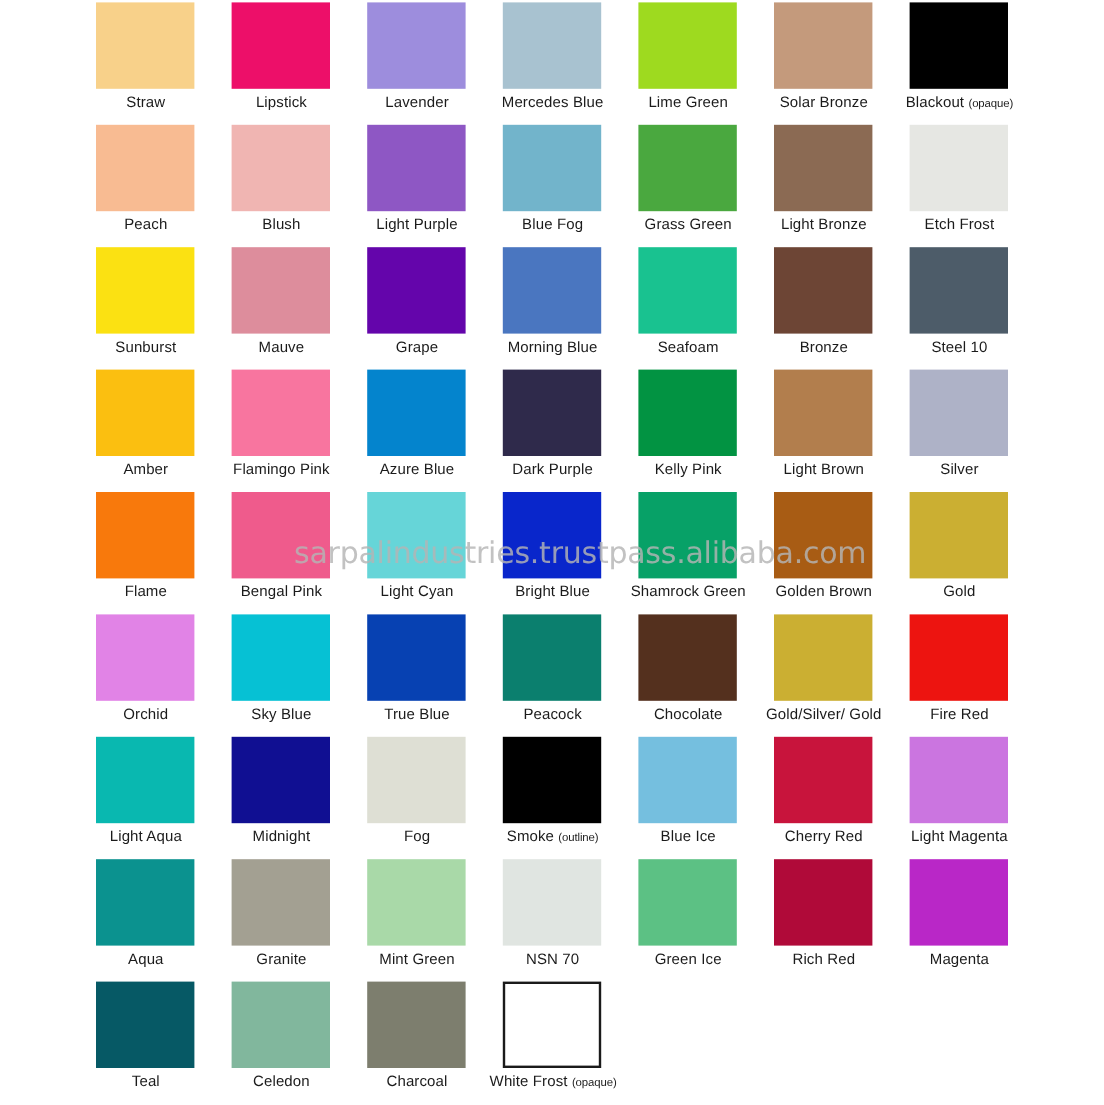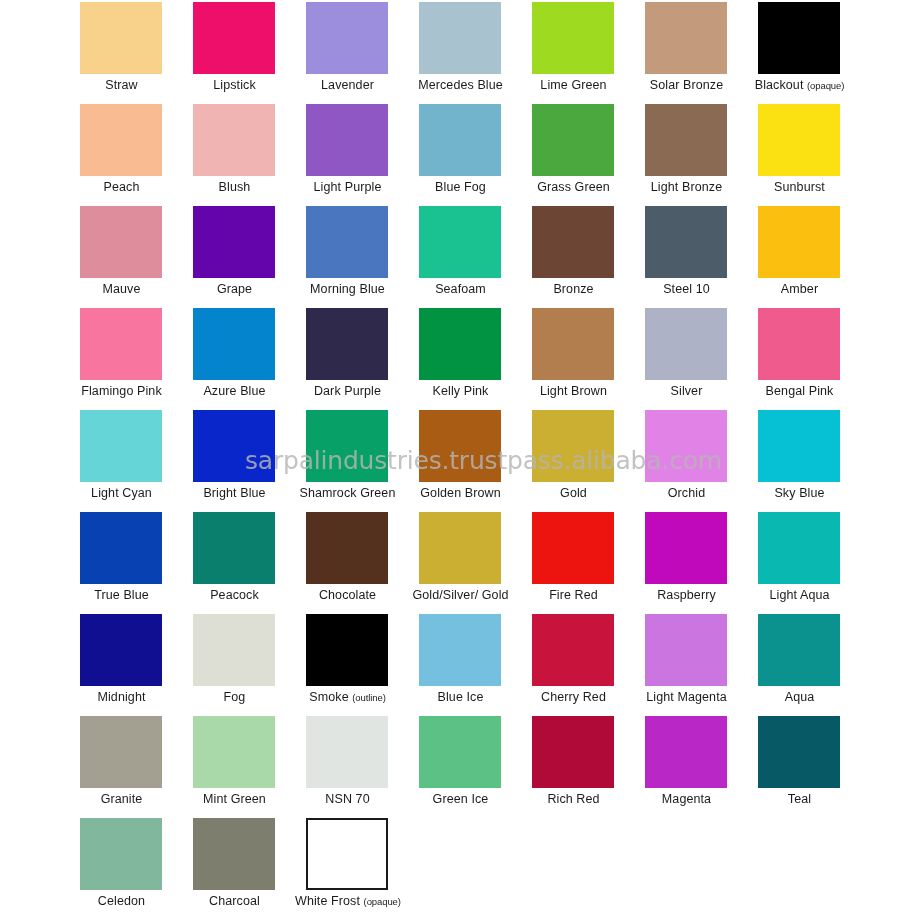--- a/index.html
+++ b/index.html
@@ -154,20 +154,24 @@
       </div>
       <div class="swatch-cell">
         <div class="swatch-chip" style="background: rgb(74, 168, 63);"></div>
         <div class="swatch-label"><span class="label-main">Grass Green</span></div>
       </div>
       <div class="swatch-cell">
         <div class="swatch-chip" style="background: rgb(139, 106, 83);"></div>
         <div class="swatch-label"><span class="label-main">Light Bronze</span></div>
       </div>
       <div class="swatch-cell">
+        <div class="swatch-chip" style="background: rgb(230, 231, 227);"></div>
+        <div class="swatch-label"><span class="label-main">Etch Frost</span></div>
+      </div>
+      <div class="swatch-cell">
         <div class="swatch-chip" style="background: rgb(251, 225, 18);"></div>
         <div class="swatch-label"><span class="label-main">Sunburst</span></div>
       </div>
       <div class="swatch-cell">
         <div class="swatch-chip" style="background: rgb(221, 141, 156);"></div>
         <div class="swatch-label"><span class="label-main">Mauve</span></div>
       </div>
       <div class="swatch-cell">
         <div class="swatch-chip" style="background: rgb(100, 5, 171);"></div>
         <div class="swatch-label"><span class="label-main">Grape</span></div>
@@ -210,20 +214,24 @@
       </div>
       <div class="swatch-cell">
         <div class="swatch-chip" style="background: rgb(178, 126, 77);"></div>
         <div class="swatch-label"><span class="label-main">Light Brown</span></div>
       </div>
       <div class="swatch-cell">
         <div class="swatch-chip" style="background: rgb(174, 178, 199);"></div>
         <div class="swatch-label"><span class="label-main">Silver</span></div>
       </div>
       <div class="swatch-cell">
+        <div class="swatch-chip" style="background: rgb(248, 121, 12);"></div>
+        <div class="swatch-label"><span class="label-main">Flame</span></div>
+      </div>
+      <div class="swatch-cell">
         <div class="swatch-chip" style="background: rgb(239, 91, 140);"></div>
         <div class="swatch-label"><span class="label-main">Bengal Pink</span></div>
       </div>
       <div class="swatch-cell">
         <div class="swatch-chip" style="background: rgb(102, 213, 216);"></div>
         <div class="swatch-label"><span class="label-main">Light  Cyan</span></div>
       </div>
       <div class="swatch-cell">
         <div class="swatch-chip" style="background: rgb(9, 38, 203);"></div>
         <div class="swatch-label"><span class="label-main">Bright Blue</span></div>
@@ -260,24 +268,20 @@
         <div class="swatch-chip" style="background: rgb(84, 48, 30);"></div>
         <div class="swatch-label"><span class="label-main">Chocolate</span></div>
       </div>
       <div class="swatch-cell">
         <div class="swatch-chip" style="background: rgb(203, 175, 50);"></div>
         <div class="swatch-label"><span class="label-main">Gold/Silver/ Gold</span></div>
       </div>
       <div class="swatch-cell">
         <div class="swatch-chip" style="background: rgb(237, 20, 16);"></div>
         <div class="swatch-label"><span class="label-main">Fire Red</span></div>
-      </div>
-      <div class="swatch-cell">
-        <div class="swatch-chip" style="background: rgb(193, 9, 188);"></div>
-        <div class="swatch-label"><span class="label-main">Raspberry</span></div>
       </div>
       <div class="swatch-cell">
         <div class="swatch-chip" style="background: rgb(9, 184, 176);"></div>
         <div class="swatch-label"><span class="label-main">Light Aqua</span></div>
       </div>
       <div class="swatch-cell">
         <div class="swatch-chip" style="background: rgb(16, 15, 146);"></div>
         <div class="swatch-label"><span class="label-main">Midnight</span></div>
       </div>
       <div class="swatch-cell">

